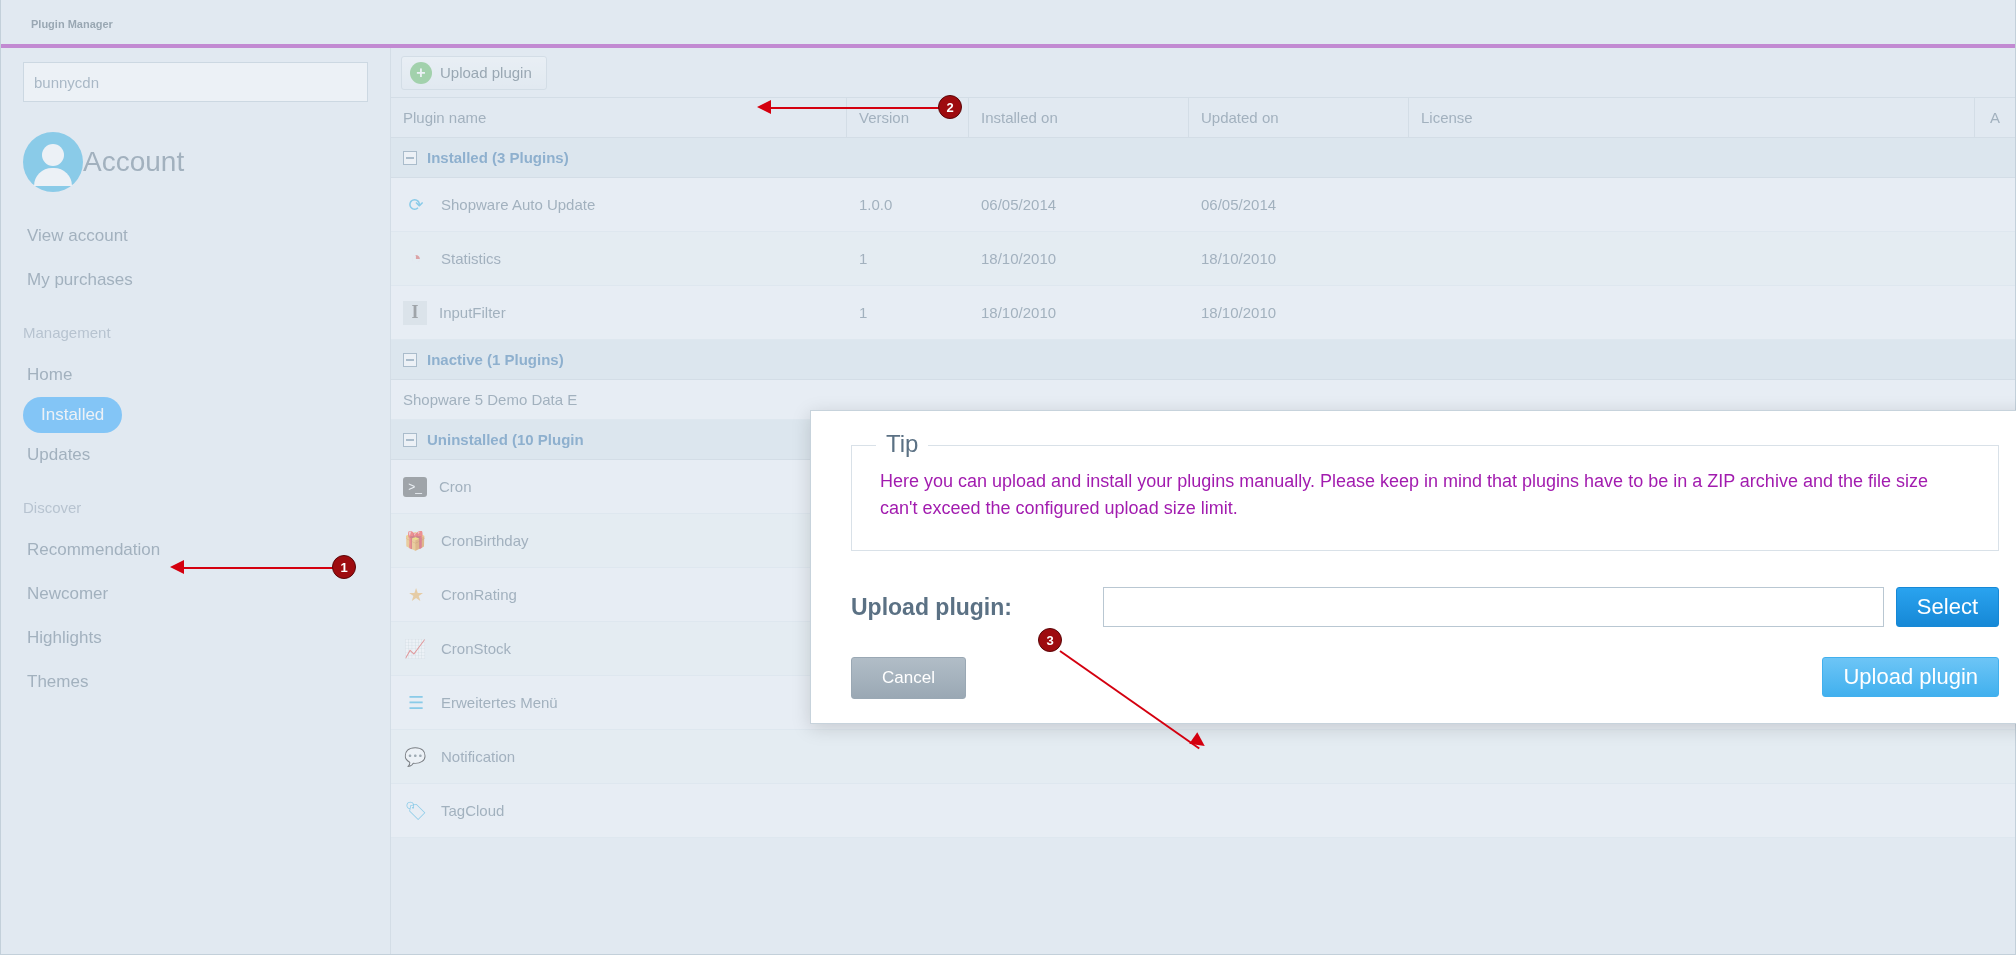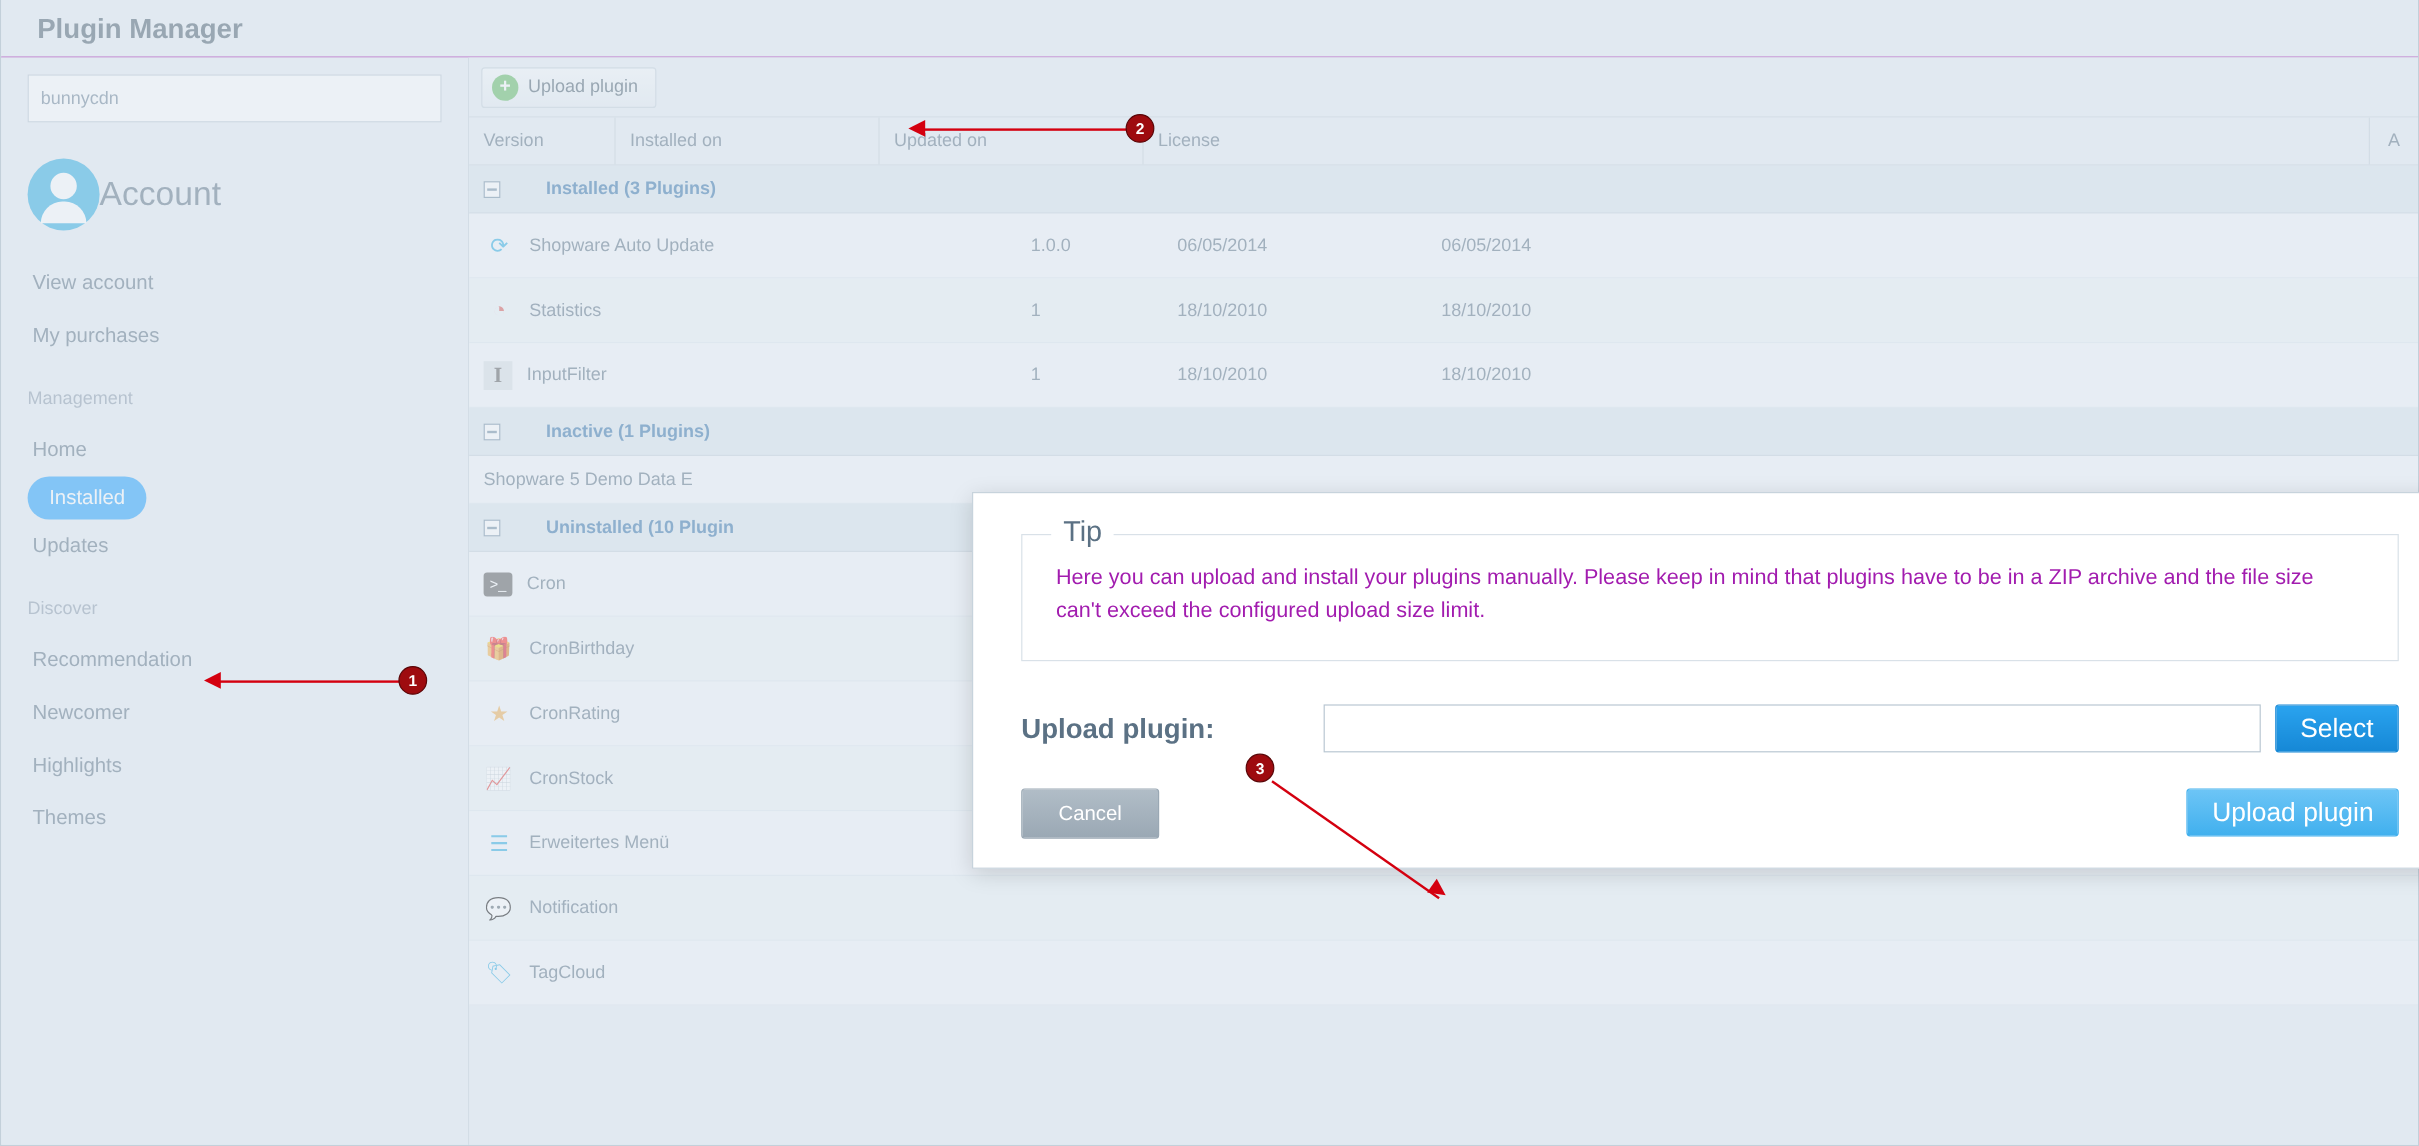--- a/index.html
+++ b/index.html
@@ -1,20 +1,20 @@
 <!DOCTYPE html>
 <html><head>
 <meta charset="utf-8">
 <style>
 * { box-sizing: border-box; margin: 0; padding: 0; }
 body { font-family: Arial, "Helvetica Neue", Helvetica, sans-serif; font-size: 13px; color: #475c6a; background: #e7edf3; width: 2016px; height: 955px; overflow: hidden; position: relative; }
 
 
 .window { position: absolute; top: 0; left: 0; right: 0; bottom: 0; background: #e7edf3; border: 1px solid #a4b5c0; border-top: none; }
-.window-title { height: 48px; line-height: 48px; padding-left: 30px; font-size: 23px; font-weight: bold; color: #475c6a; background: #e7edf3; border-bottom: 1px solid #a21caf; }
+.window-title { height: 48px; line-height: 48px; padding-left: 30px; font-size: 11px; font-weight: bold; color: #475c6a; background: #e7edf3; border-bottom: 4px solid #a21caf; }
 
 .body-wrap { position: absolute; top: 48px; left: 0; right: 0; bottom: 0; display: flex; }
 
 
 .sidebar { width: 390px; padding: 14px 22px 0 22px; border-right: 1px solid #c7d3dc; background: #e7edf3; }
 .search { width: 100%; height: 40px; padding: 0 10px; border: 1px solid #b9c7d2; background: #fff; font-size: 15px; color: #6c8295; margin-bottom: 30px; }
 
 .account-row { display: flex; align-items: center; margin-bottom: 22px; }
 .avatar { width: 60px; height: 60px; border-radius: 50%; background: #27aae1; position: relative; }
 .avatar::before { content: ""; position: absolute; top: 12px; left: 50%; transform: translateX(-50%); width: 22px; height: 22px; border-radius: 50%; background: #fff; }
@@ -35,21 +35,21 @@
 .thead { display: flex; height: 40px; background: #e7edf3; border-bottom: 1px solid #c7d3dc; font-size: 15px; color: #5b7184; }
 .th { padding: 0 12px; display: flex; align-items: center; border-right: 1px solid #c7d3dc; }
 .col-name { width: 456px; }
 .col-ver  { width: 122px; }
 .col-inst { width: 220px; }
 .col-upd  { width: 220px; }
 .col-lic  { flex: 1; }
 .col-act  { width: 40px; border-right: none; justify-content: center; }
 
 
-.group { display: flex; align-items: center; height: 40px; padding: 0 12px; background: #dbe6ee; border-bottom: 1px solid #c7d3dc; font-size: 15px; font-weight: bold; color: #2f6fa7; gap: 28px; }
+.group { display: flex; align-items: center; height: 40px; padding: 0 12px; background: #dbe6ee; border-bottom: 1px solid #c7d3dc; font-size: 15px; font-weight: bold; color: #2f6fa7; }
 .group .minus-box { width: 14px; height: 14px; border: 1px solid #6e8aa0; background: #fff; margin-right: 10px; position: relative; }
 .group .minus-box::before { content:""; position:absolute; top:5px; left:2px; right:2px; height:2px; background:#6e8aa0; }
 
 
 .row { display: flex; min-height: 54px; align-items: center; border-bottom: 1px solid #e0e8ef; background: #f4f7fa; font-size: 15px; color: #5b7184; }
 .row .cell { padding: 0 12px; }
 .row .cell-name { width: 456px; display: flex; align-items: center; gap: 12px; }
 .row .cell-ver  { width: 122px; }
 .row .cell-inst { width: 220px; }
 .row .cell-upd  { width: 220px; }
@@ -112,20 +112,21 @@
 
     <div class="main">
       <div class="toolbar">
         <div class="btn">
           <span class="plus-icon">+</span>
           <span>Upload plugin</span>
         </div>
       </div>
 
       <div class="thead">
+        <div class="th col-name">Plugin name</div>
         <div class="th col-ver">Version</div>
         <div class="th col-inst">Installed on</div>
         <div class="th col-upd">Updated on</div>
         <div class="th col-lic">License</div>
         <div class="th col-act">A</div>
       </div>
 
       <div class="group">
         <span class="minus-box"></span>
         <span>Installed (3 Plugins)</span>

